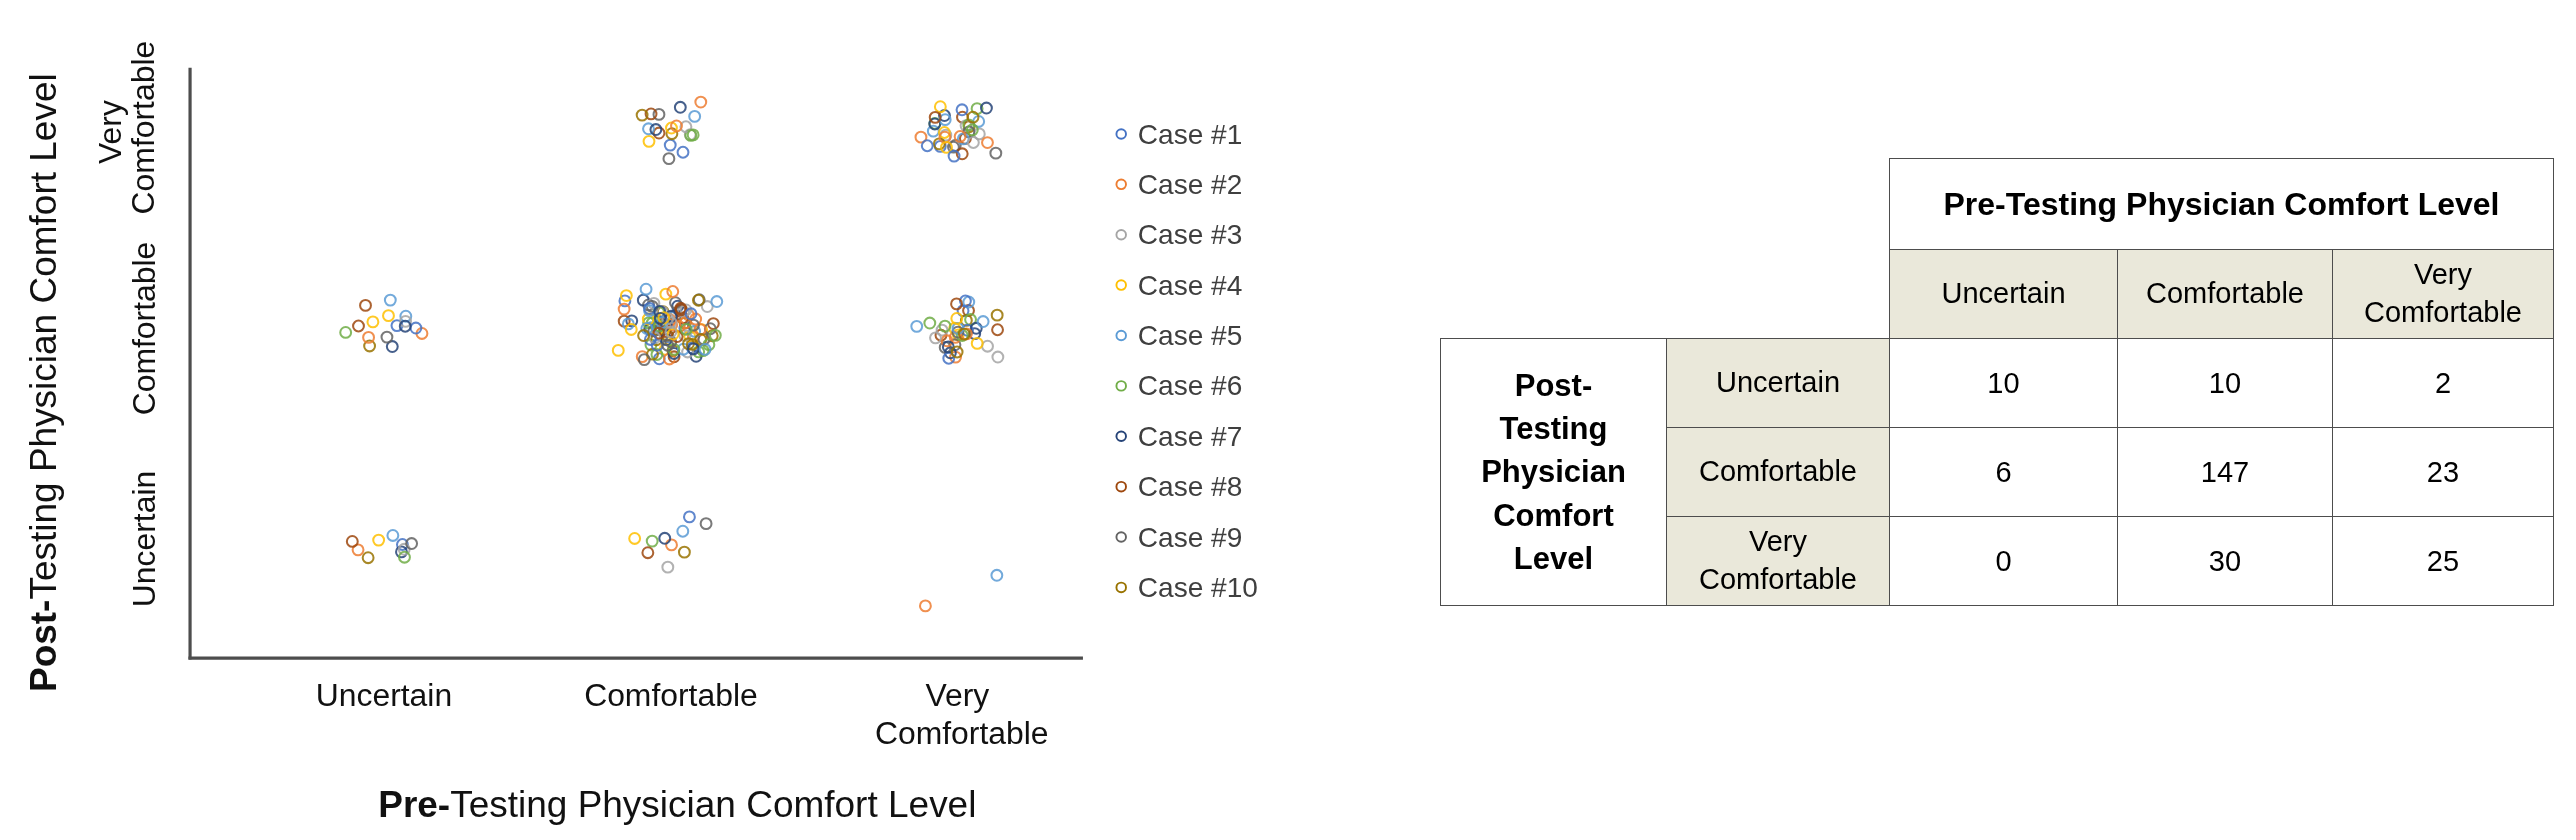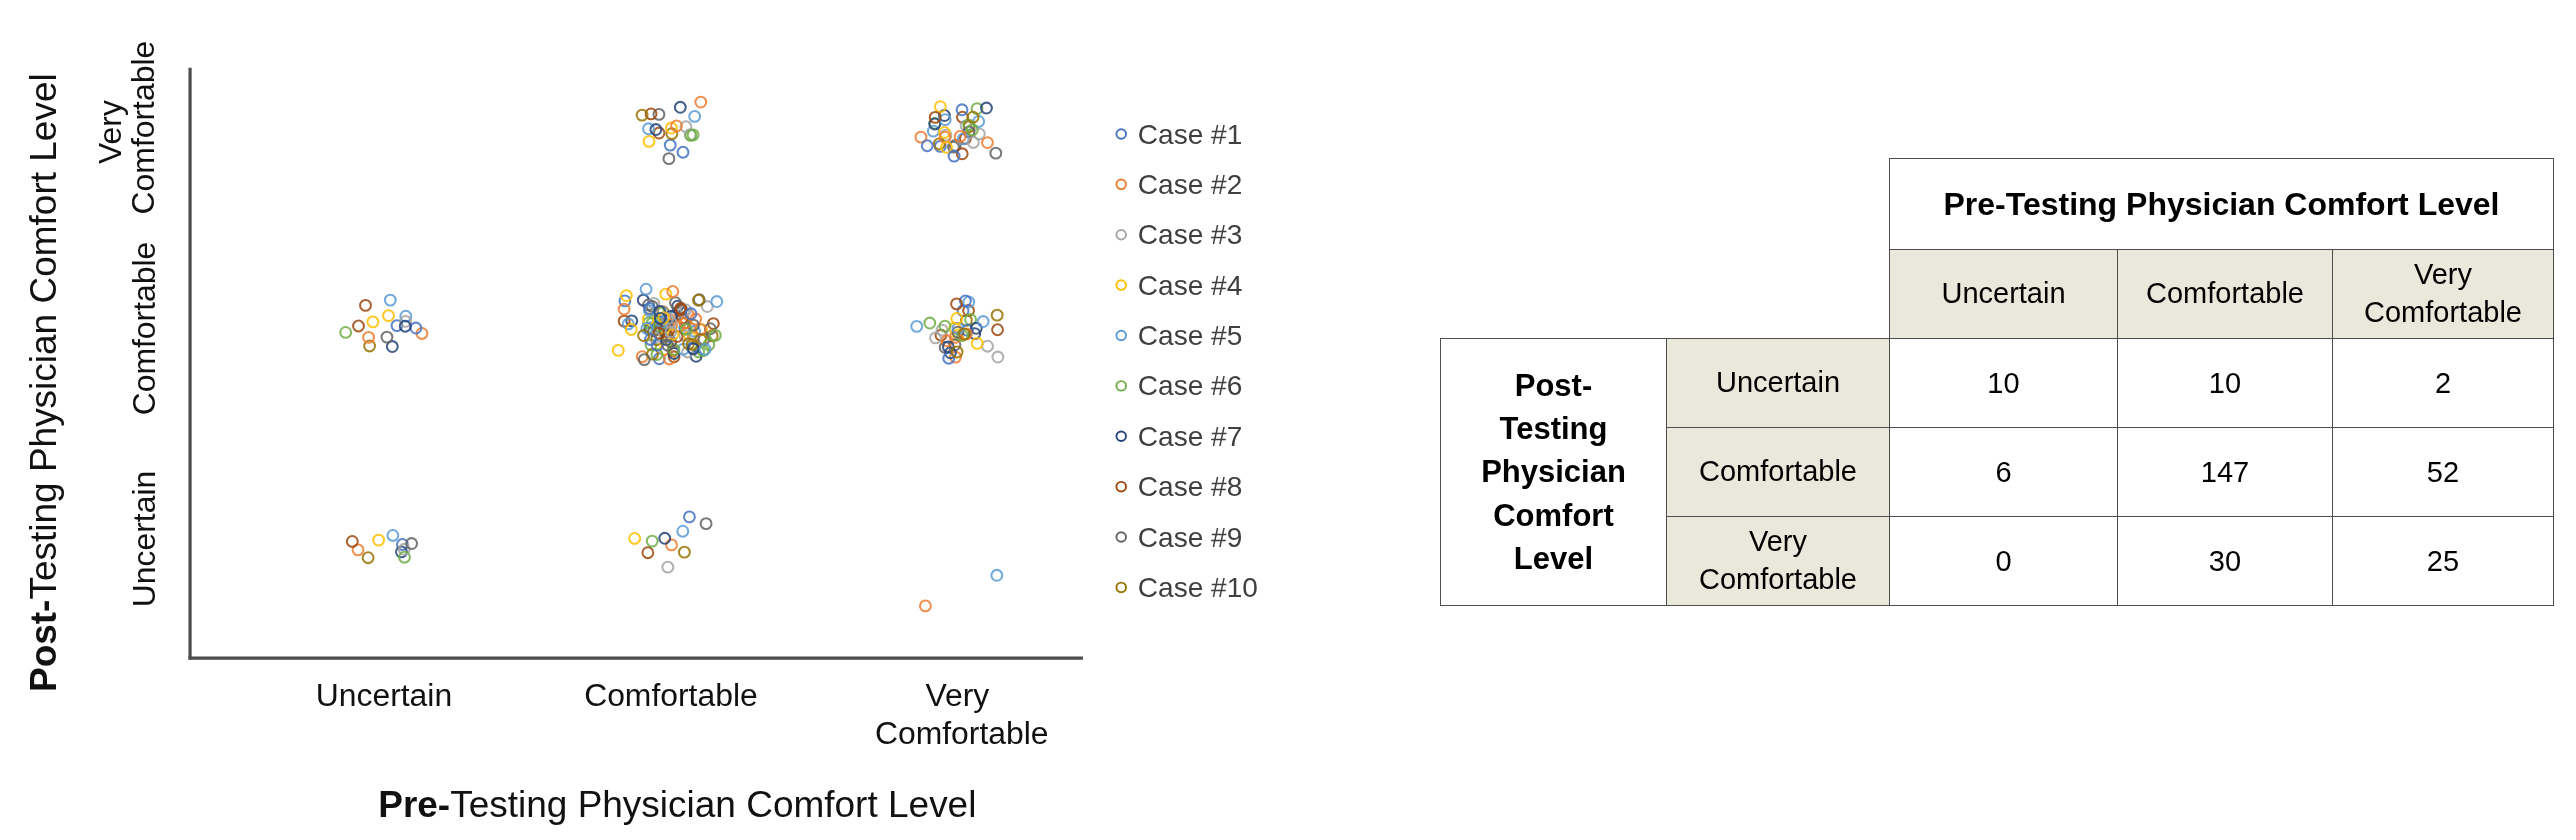--- a/index.html
+++ b/index.html
@@ -382,21 +382,21 @@
 Level</th>
       <th class="cell beige">Uncertain</th>
       <td class="cell val">10</td>
       <td class="cell val">10</td>
       <td class="cell val">2</td>
     </tr>
     <tr style="height:89px">
       <th class="cell beige">Comfortable</th>
       <td class="cell val">6</td>
       <td class="cell val">147</td>
-      <td class="cell val">52</td>
+      <td class="cell val">23</td>
     </tr>
     <tr style="height:89px">
       <th class="cell beige">Very
 Comfortable</th>
       <td class="cell val">0</td>
       <td class="cell val">30</td>
       <td class="cell val">25</td>
     </tr>
   </tbody>
     </table>

